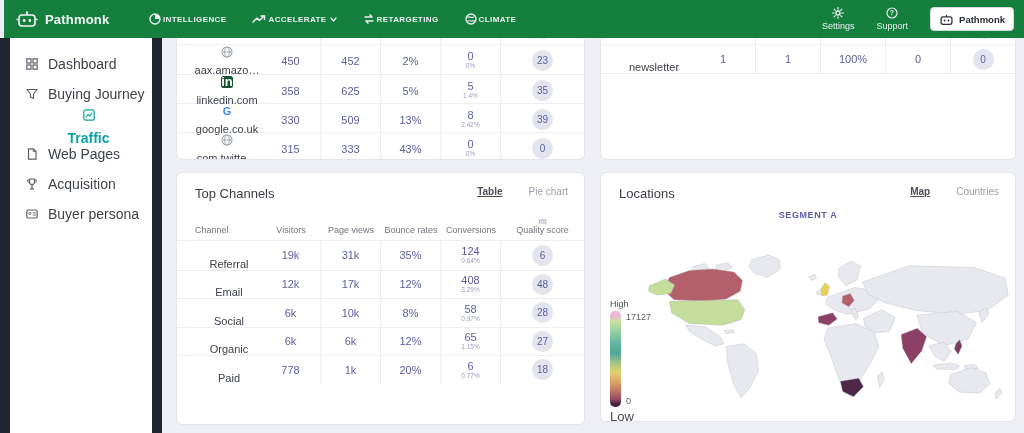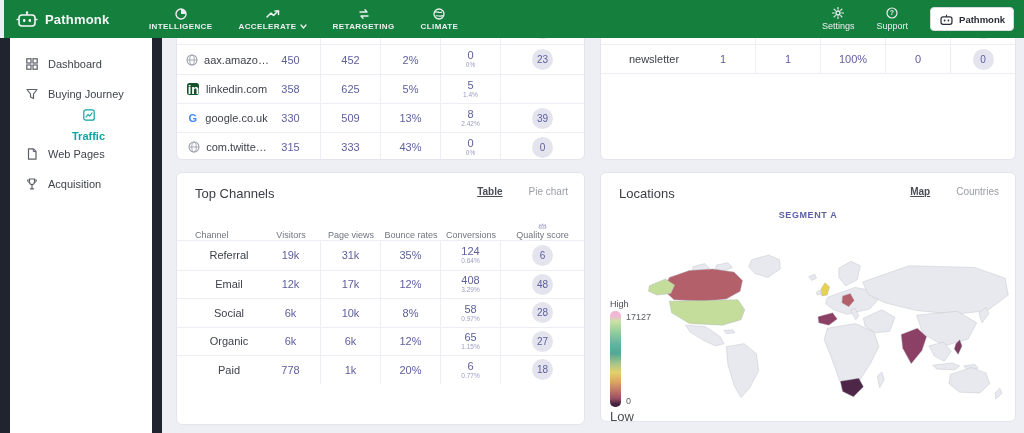--- a/index.html
+++ b/index.html
@@ -4,31 +4,31 @@
 <style>
   * { margin:0; padding:0; box-sizing:border-box; }
   html,body { width:1024px; height:433px; overflow:hidden; font-family:"Liberation Sans",sans-serif; background:#edeff4; }
 
   
   .topnav { position:absolute; top:0; left:4px; width:1024px; height:38px; background:#15803d; display:flex; align-items:center; z-index:10; }
   .brand { display:flex; align-items:center; gap:7px; padding-left:12px; width:145px; }
   .brand svg { flex:0 0 auto; }
   .brand-name { color:#f5f6f8; font-size:13px; font-weight:bold; letter-spacing:.2px; }
   .nav-items { display:flex; gap:26px; align-items:center; }
-  .nav-item { display:flex; flex-direction:column; align-items:center; gap:2px; color:#eceef2; cursor:pointer; }
+  .nav-item { display:flex; flex-direction:row; align-items:center; gap:2px; color:#eceef2; cursor:pointer; }
   .nav-item .lbl { font-size:8px; font-weight:bold; letter-spacing:.4px; display:flex; align-items:center; gap:3px; }
   .nav-right { margin-left:auto; display:flex; align-items:center; gap:22px; padding-right:14px; }
   .nav-util { display:flex; flex-direction:column; align-items:center; gap:2px; color:#eceef2; cursor:pointer; }
   .nav-util .lbl { font-size:9px; }
   .account-btn { background:#fff; border:1px solid #d8dadf; border-radius:4px; height:24px; padding:0 8px; display:flex; align-items:center; gap:5px; font-size:9.5px; color:#2a2d37; font-weight:bold; cursor:pointer; }
 
   
   .side-dark { position:absolute; top:38px; left:0; width:162px; bottom:0; background:#20242f; }
   .sidebar { position:absolute; top:38px; left:10px; width:142px; bottom:0; background:#fff; }
-  .side-item { display:flex; align-items:center; gap:9px; height:30px; padding-left:15px; color:#3f434c; font-size:11px; cursor:pointer; }
+  .side-item { display:flex; align-items:center; gap:9px; height:30px; padding-left:15px; color:#3f434c; font-size:14px; cursor:pointer; }
   .side-item:first-child { margin-top:11px; }
   .side-item .sic { width:14px; height:14px; color:#5d6069; display:flex; align-items:center; justify-content:center; }
   .side-item.active { color:#0fa3a3; font-weight:bold;flex-direction:column; }
   .side-item.active .sic { color:#0fa3a3; }
 
   
   .main { position:absolute; top:38px; left:162px; right:0; bottom:0; background:#edeff4; overflow:hidden; }
   .card { position:absolute; background:#fff; border:1px solid #e3e4ec; border-radius:6px; overflow:hidden; }
   .card-domains   { left:14px;  top:-26px; width:409px; height:148px; }
   .card-newsletter{ left:438px; top:-26px; width:416px; height:148px; }
@@ -36,38 +36,38 @@
   .card-locations { left:438px; top:134px; width:416px; height:250px; }
 
   
   .t-row { display:grid; grid-template-columns:84px 60px 60px 60px 60px 1fr; height:29px; align-items:center; }
   .card-newsletter .t-row { grid-template-columns:90px 65px 65px 65px 65px 1fr; }
   .t-row + .t-row { border-top:1px solid #ededf4; }
   .t-row.partial { height:32px; border-bottom:1px solid #ededf4; position:relative; }
   .t-row.partial + .t-row { border-top:none; }
   .cell { font-size:11px; color:#5d5f9e; text-align:center; height:100%; display:flex; align-items:center; justify-content:center; }
   .cell.sep { border-right:1px solid #ededf4; }
-  .cell.name { justify-content:center; padding-left:16px; color:#3e414c; gap:6px; overflow:visible; white-space:nowrap; font-size:11px; }
+  .cell.name { justify-content:flex-end; padding-left:16px; color:#3e414c; gap:6px; overflow:visible; white-space:nowrap; font-size:11px;flex-direction:column; }
   .cell.conv { flex-direction:column; justify-content:center; line-height:1; gap:1px; }
   .crate { font-size:6.5px; color:#9a9cc4; }
   .badge { width:21px; height:21px; border-radius:50%; background:#e4e4ef; color:#5d5f9e; font-size:10px; display:flex; align-items:center; justify-content:center; }
   .partial .cell { align-items:flex-end; padding-bottom:2px; }
   .partial .badge-cell { align-items:flex-end; }
   .partial .badge { margin-bottom:3px; }
   .fav { width:13px; height:13px; display:flex; align-items:center; justify-content:center; flex:0 0 auto; }
   .fav-li { width:12px; height:12px; background:#14532d; border-radius:2.5px; color:#fff; font-size:13px; font-weight:bold; display:flex; align-items:center; justify-content:center; }
   .fav-g { font-size:11px; font-weight:bold; color:#4285f4; }
 
   
   .card-head { display:flex; align-items:flex-start; justify-content:space-between; padding:13px 16px 0 18px; }
   .card-title { font-size:13px; color:#3b3e46; }
   .toggle { font-size:10px; color:#9b9ea9; display:flex; gap:26px; }
   .toggle .on { color:#4a4d56; font-weight:bold; text-decoration:underline; }
 
-  .tc-header { display:grid; grid-template-columns:84px 60px 60px 60px 60px 1fr; align-items:end; height:40px; border-bottom:1px solid #ededf4; }
+  .tc-header { display:grid; grid-template-columns:84px 60px 60px 60px 60px 1fr; align-items:end; height:40px; padding-bottom:5px; border-bottom:1px solid #ededf4; }
   .th { font-size:9px; color:#71757f; text-align:center; display:flex; flex-direction:column; align-items:center; justify-content:flex-end; gap:1px; }
   .th.left { align-items:flex-start; padding-left:18px; }
   .card-channels .t-row { height:28.5px; }
   .card-channels .cell.name { padding-left:20px; font-size:11px; }
 
   
   .segment-label { text-align:center; margin-top:9px; font-size:9px; font-weight:bold; letter-spacing:.6px; color:#5d60a8; }
   .legend { position:absolute; left:9px; top:126px; width:60px; }
   .legend .hi { font-size:9px; color:#4a4d55; margin-bottom:2px; }
   .legend .lo { font-size:13px; color:#4a4d55; margin-top:2px; }
@@ -203,20 +203,30 @@
   <div class="side-item">
     <span class="sic">
       <svg width="12" height="12" viewBox="0 0 12 12">
           <path d="M3.5,1 H8.5 V4 A2.5,2.5 0 0 1 3.5,4 Z" fill="none" stroke="currentColor" stroke-width="1.2"></path>
           <path d="M3.5,2 H1.5 A2,2 0 0 0 3.6,4.4 M8.5,2 H10.5 A2,2 0 0 1 8.4,4.4" fill="none" stroke="currentColor" stroke-width="1"></path>
           <path d="M6,6.5 V8.5 M4,10.8 H8 M6,8.5 L6,10.8" stroke="currentColor" stroke-width="1.2"></path>
         </svg>
     </span>
     <span>Acquisition</span>
   </div>
+  <div class="side-item">
+    <span class="sic">
+      <svg width="12" height="12" viewBox="0 0 12 12">
+          <rect x="0.8" y="2" width="10.4" height="8" rx="1.2" fill="none" stroke="currentColor" stroke-width="1.2"></rect>
+          <circle cx="3.8" cy="5.4" r="1.1" fill="none" stroke="currentColor" stroke-width="0.9"></circle>
+          <path d="M6.8,4.8 H10 M6.8,7 H10" stroke="currentColor" stroke-width="0.9"></path>
+        </svg>
+    </span>
+    <span>Buyer persona</span>
+  </div>
 </aside>
 
 <main class="main">
 
   <section class="card card-domains">
     <div class="t-row partial">
       <div class="cell name"></div>
         <div class="cell sep"></div>
         <div class="cell sep"></div>
         <div class="cell sep"></div>
@@ -255,20 +265,23 @@
             <span class="fav-li">in</span>
           </span>
         <span>linkedin.com</span>
       </div>
       <div class="cell sep">358</div>
       <div class="cell sep">625</div>
       <div class="cell sep">5%</div>
       <div class="cell conv sep">
           <span>5</span>
           <span class="crate">1.4%</span>
+        </div>
+      <div class="cell">
+          <span class="badge">35</span>
         </div>
     </div>
 
     <div class="t-row">
       <div class="cell name">
         <span class="fav">
             <span class="fav-g">G</span>
           </span>
         <span>google.co.uk</span>
       </div>

